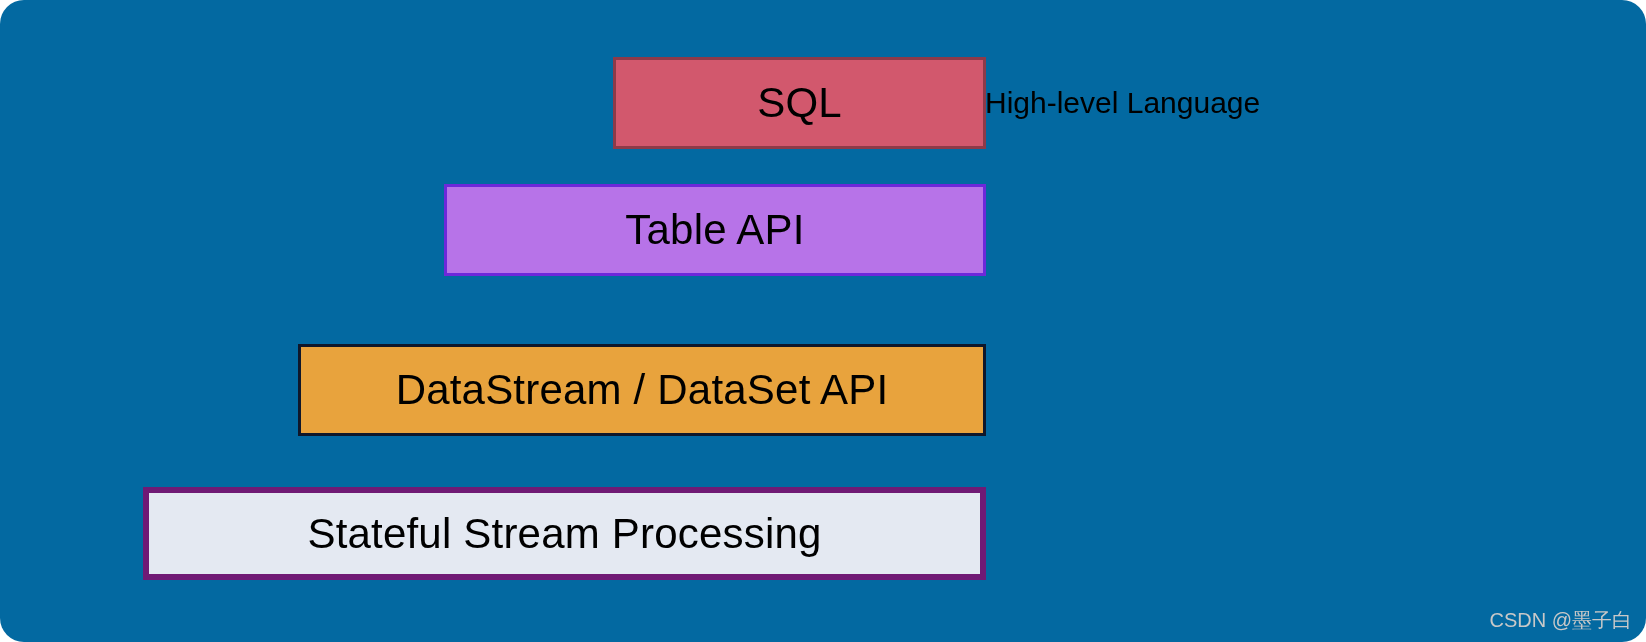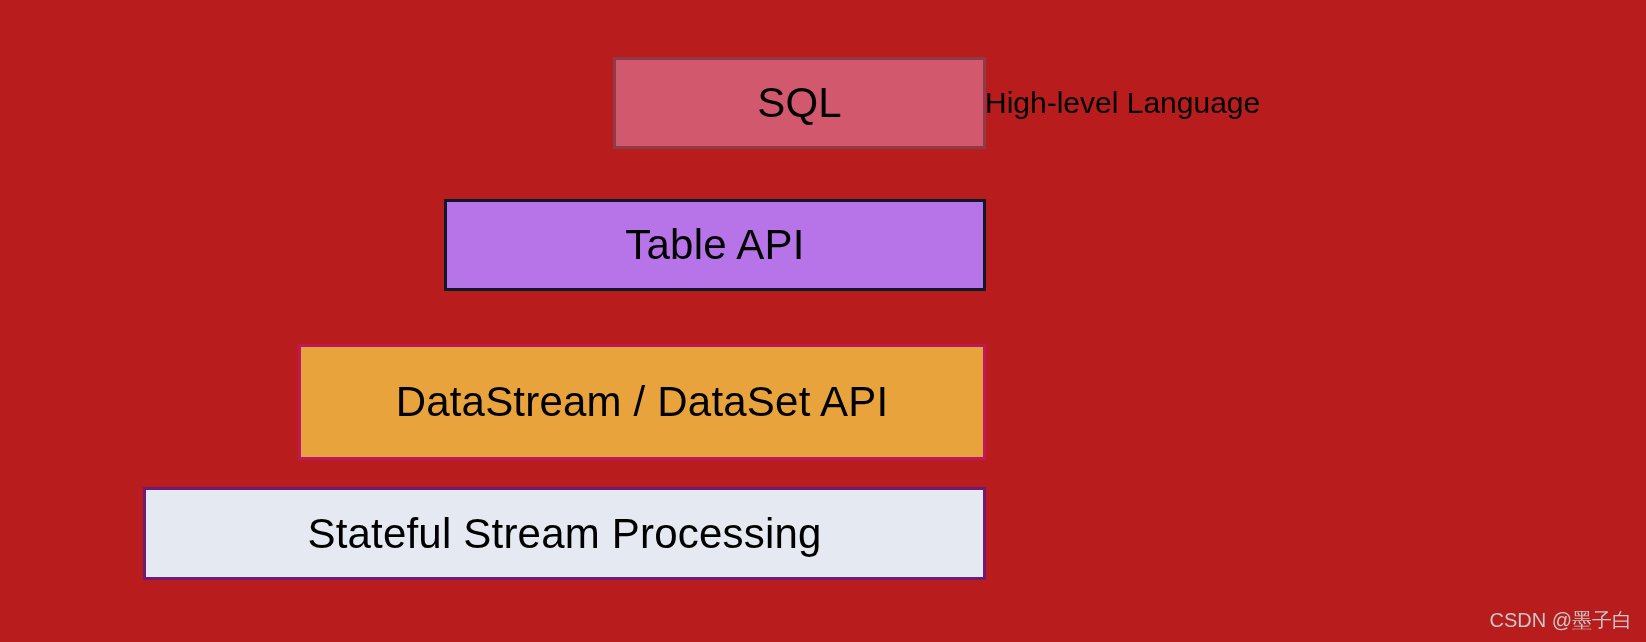--- a/index.html
+++ b/index.html
@@ -8,22 +8,23 @@
     background: #ffffff;
   }
   body {
     font-family: "Liberation Sans", sans-serif;
     -webkit-font-smoothing: antialiased;
   }
   #canvas {
     position: relative;
     width: 1646px;
     height: 642px;
-    background: #b91c1c;
+    background: #0369a1;
     overflow: hidden;
+    border-radius: 24px;
   }
 
   .layer-box {
     position: absolute;
     box-sizing: border-box;
     display: flex;
     align-items: center;
     justify-content: center;
     color: #000000;
     letter-spacing: 0.2px;
@@ -37,47 +38,47 @@
     width: 373px;
     height: 92px;
     background: #d2586d;
     border: 3px solid #8d3a49;
     font-size: 42px;
   }
 
   
   .box-table {
     left: 444px;
-    top: 199px;
+    top: 184px;
     width: 542px;
     height: 92px;
     background: #b773e8;
-    border: 3px solid #0f172a;
+    border: 3px solid #6d28d9;
     font-size: 42px;
   }
 
   
   .box-datastream {
     left: 298px;
     top: 344px;
     width: 688px;
-    height: 116px;
+    height: 92px;
     background: #e8a33d;
-    border: 3px solid #be185d;
+    border: 3px solid #0f172a;
     font-size: 42px;
   }
 
   
   .box-stateful {
     left: 143px;
     top: 487px;
     width: 843px;
     height: 93px;
     background: #e4e9f2;
-    border: 3px solid #701a75;
+    border: 6px solid #701a75;
     font-size: 42px;
   }
 
   .annotation {
     position: absolute;
     left: 985px;
     color: #000000;
     font-size: 30px;
     line-height: 38px;
     white-space: pre-line;

